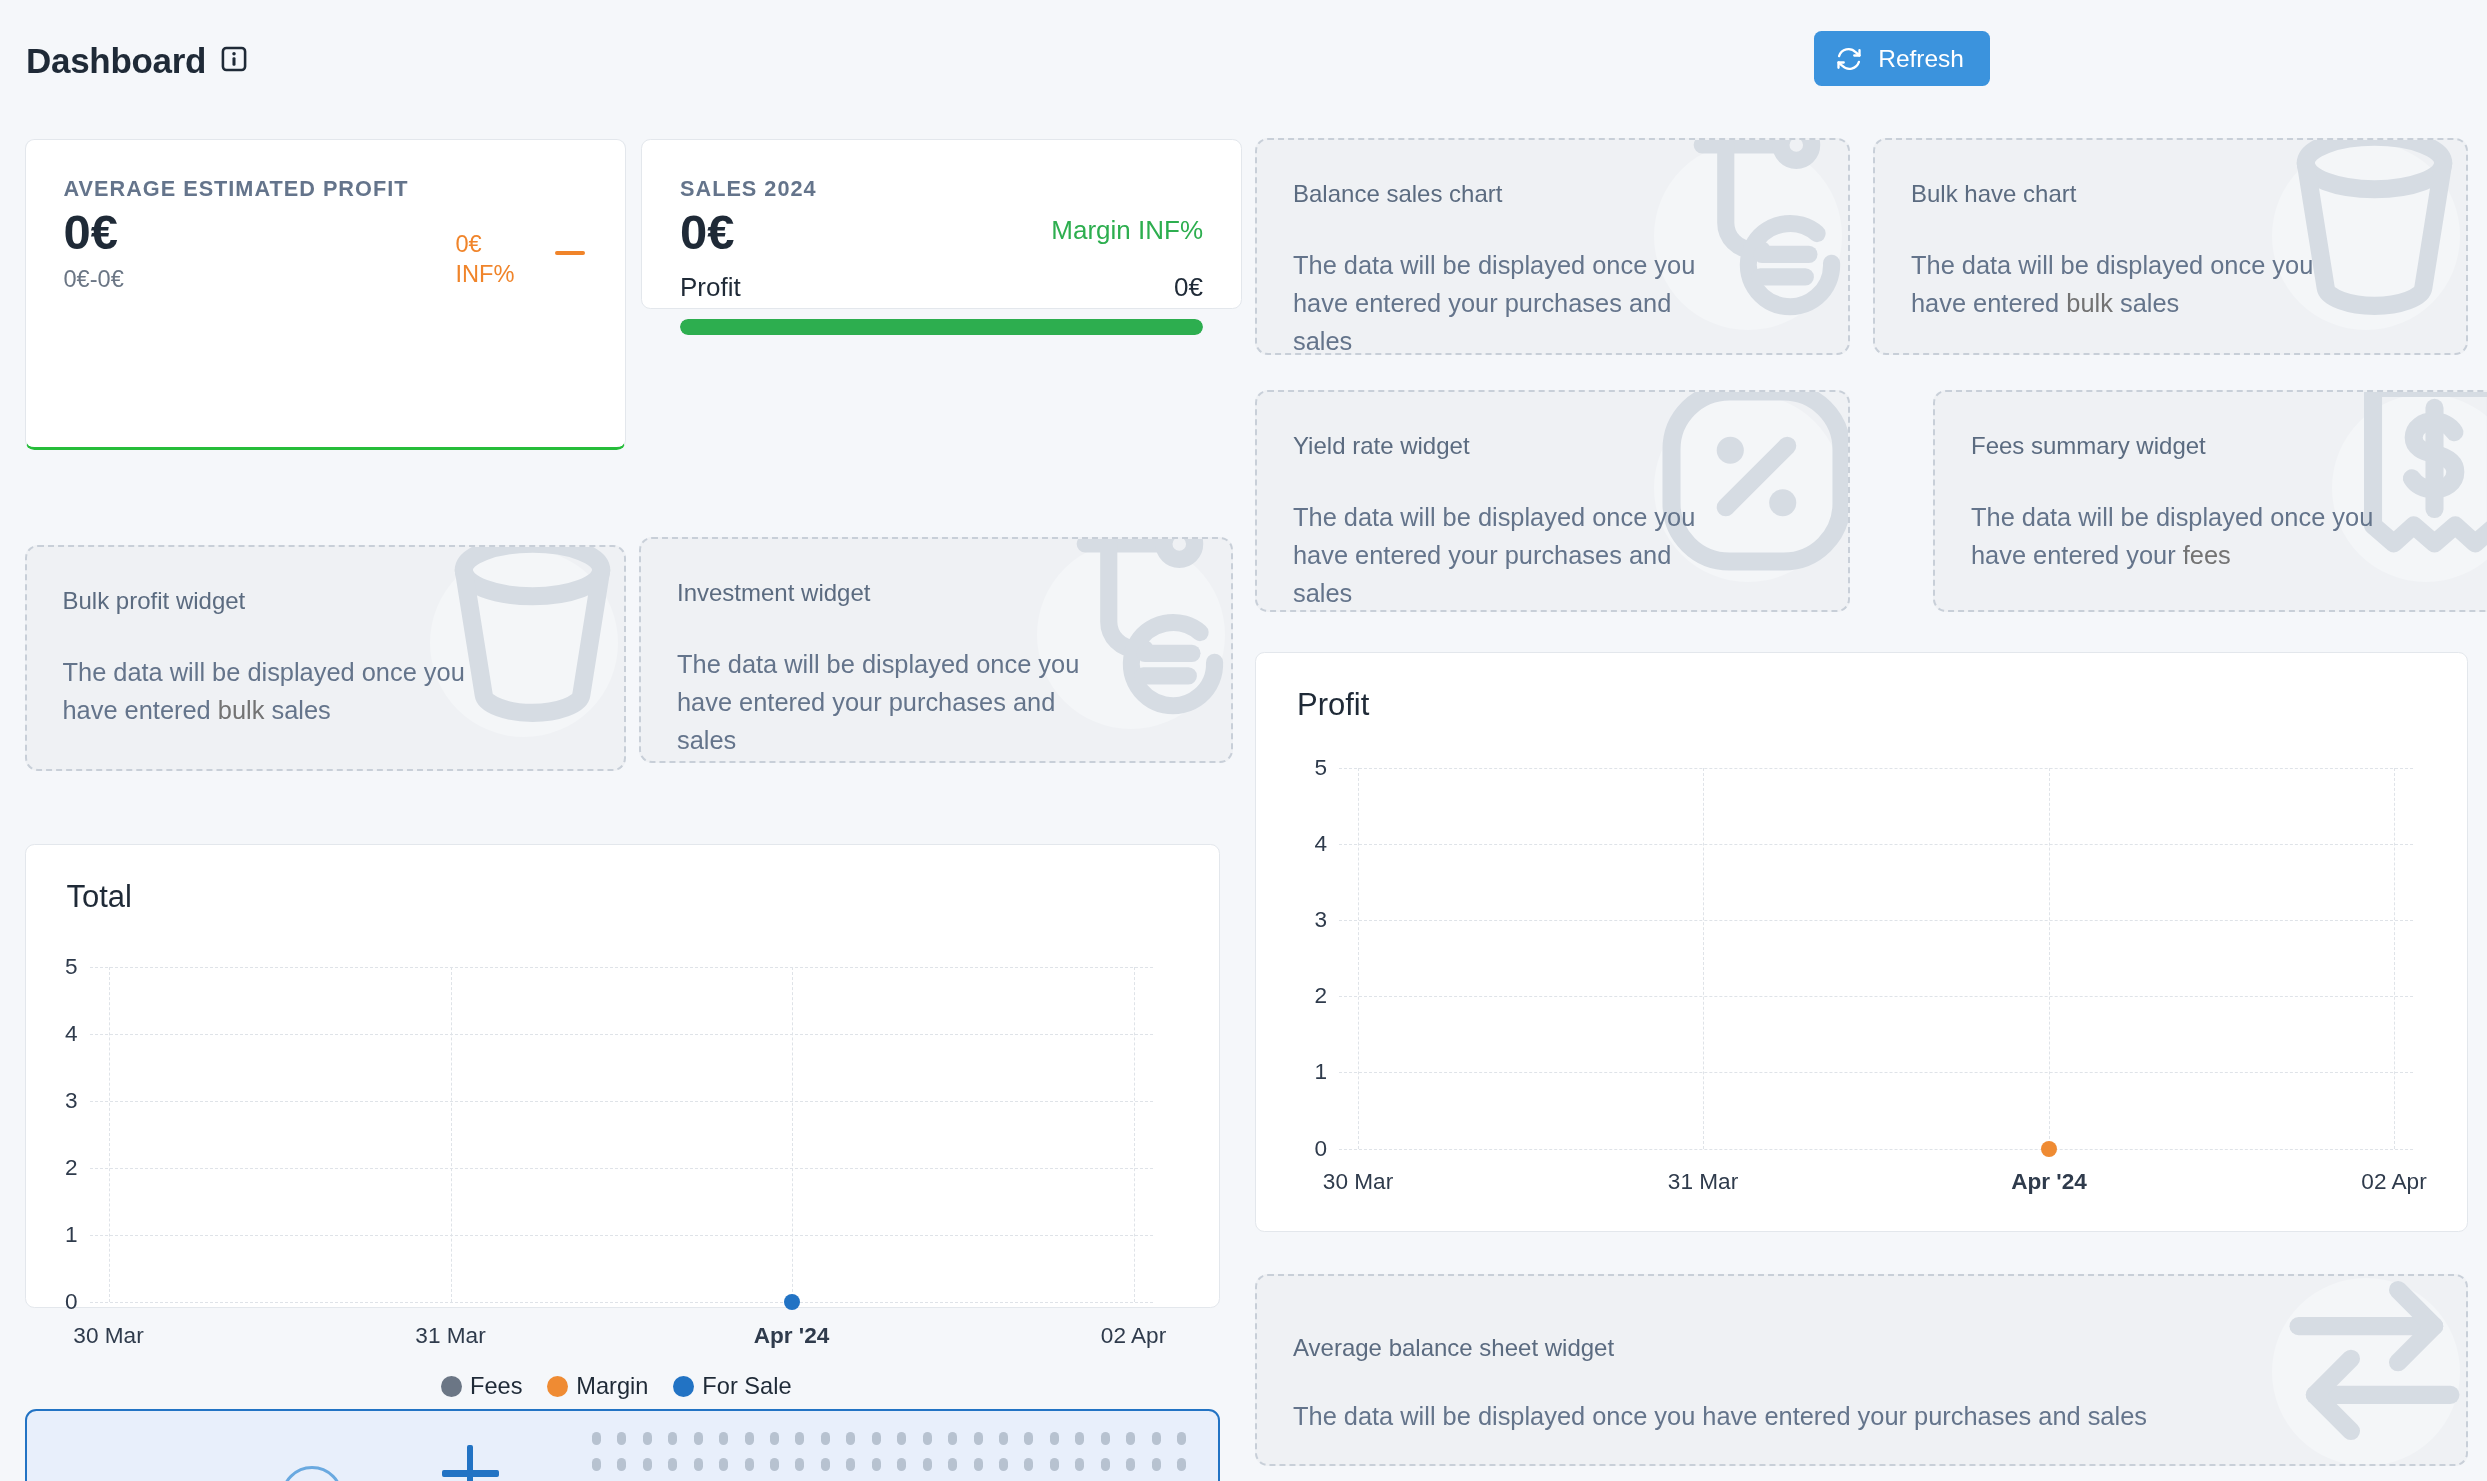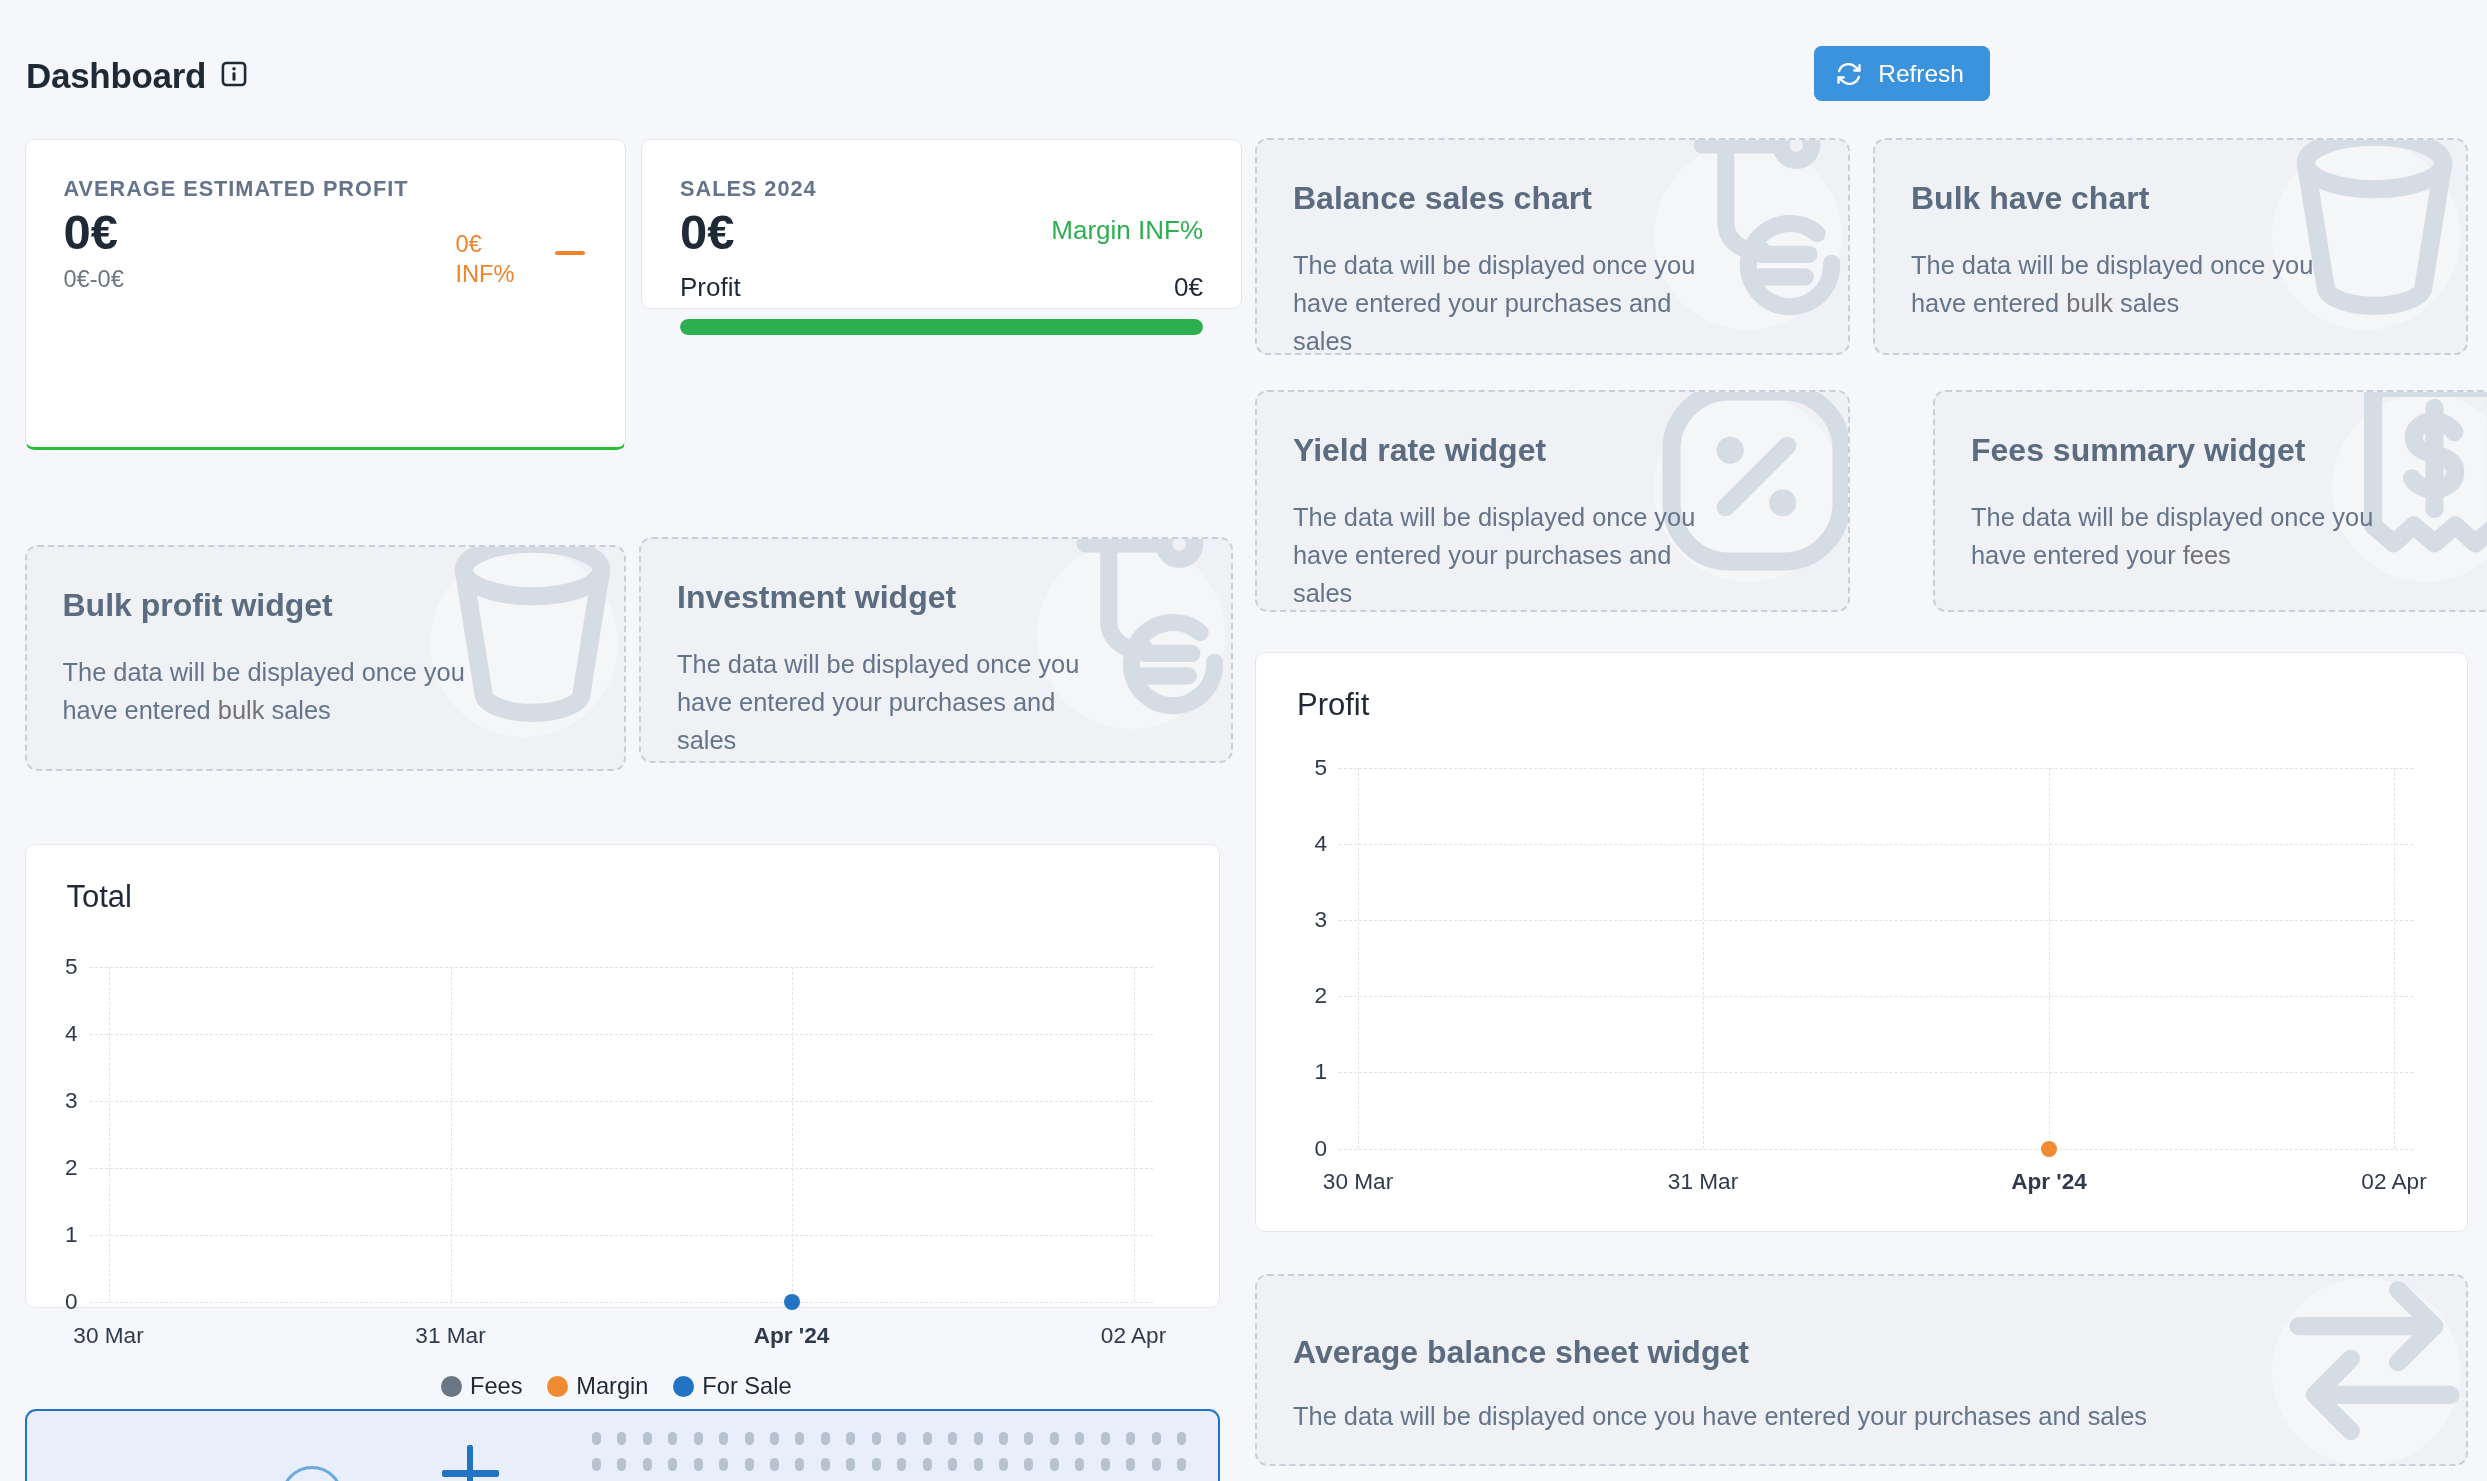--- a/index.html
+++ b/index.html
@@ -6,21 +6,21 @@
   html, body {
     width: 2487px; height: 1481px;
     background: #f5f7fa;
     font-family: "Liberation Sans", sans-serif;
     overflow: hidden;
   }
   .page { position: relative; width: 2487px; height: 1481px; }
 
   
   .header {
-    position: absolute; left: 0; top: 0; width: 2016px; height: 132px; margin-top: 15px;
+    position: absolute; left: 0; top: 0; width: 2016px; height: 132px;
   }
   .page-title {
     position: absolute; left: 26px; top: 41px;
     font-size: 35px; font-weight: 700; color: #1f2a37; letter-spacing: -0.3px;
   }
   .info-icon {
     position: absolute; left: 220px; top: 45px;
     width: 28px; height: 28px;
   }
   .refresh-btn {
@@ -42,21 +42,21 @@
   }
   .ph {
     position: absolute;
     background: #eff1f4;
     border: 2.8px dashed #c8cfd8;
     border-radius: 13px;
     overflow: hidden;
   }
   .ph-title {
     position: absolute; left: 36px; top: 40px;
-    font-size: 32px; color: #5b6b80; font-weight: 700;
+    font-size: 24px; color: #5b6b80; font-weight: 400;
   }
   .ph-text {
     position: absolute; left: 36px; top: 106px; right: 141px;
     font-size: 25.4px; line-height: 38px; color: #64748b;
   }
   .ph-text.one-line { top: 121px; }
   .lnk { color: #737373; }
   .ph-wm {
     position: absolute; right: -17px; top: -24.5px;
     opacity: 1; pointer-events: none;

